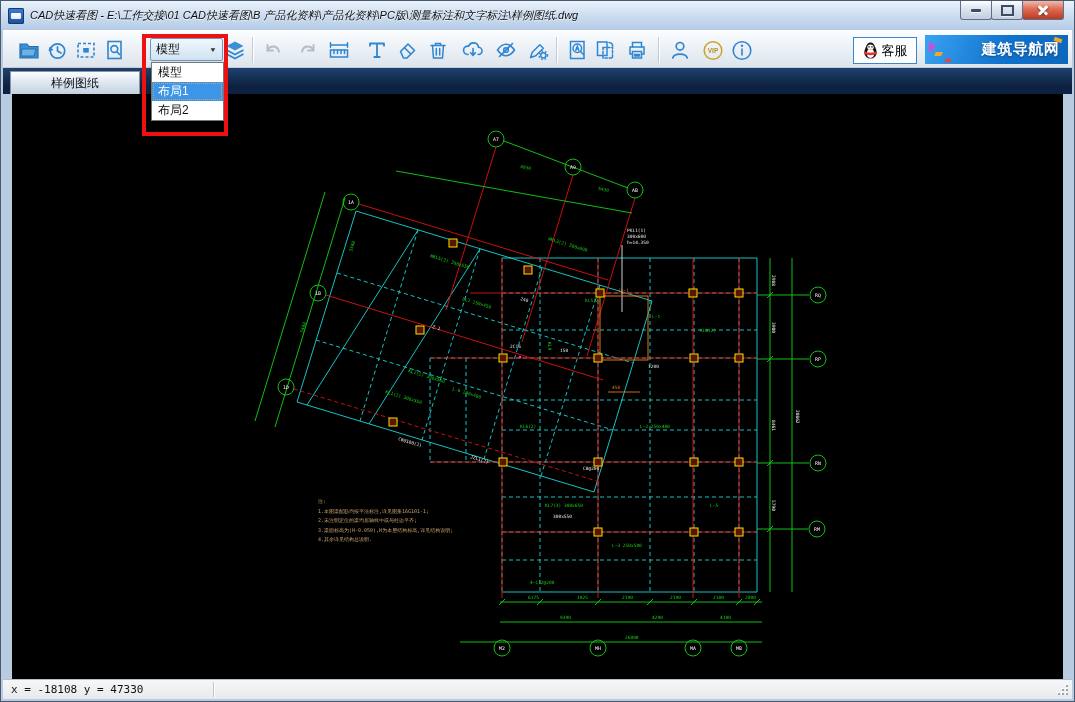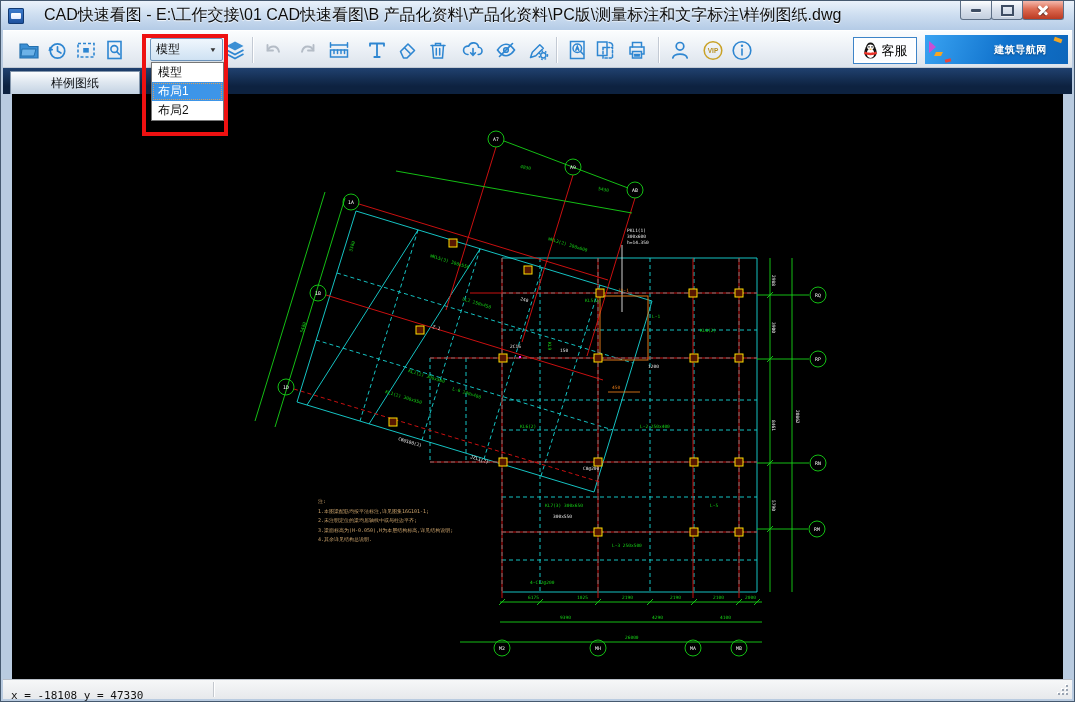--- a/index.html
+++ b/index.html
@@ -7,22 +7,22 @@
        box-shadow:inset 0 0 0 1px #46596f;overflow:hidden;
        font-family:"Liberation Sans",sans-serif;}
   
   .titlebar{position:absolute;left:1px;top:1px;width:1073px;height:29px;
     background:linear-gradient(#eaf2fb,#cfdff1 45%,#b4cbe6);
     display:flex;align-items:center;padding-left:7px;box-sizing:border-box;}
   .appicon{width:16px;height:16px;border-radius:2px;flex:0 0 auto;
     background:linear-gradient(#3f7fd0,#1c4e9a);box-shadow:inset 0 0 0 1px #123a72;position:relative;}
   .appicon span{position:absolute;left:3px;top:5px;width:10px;height:6px;background:
     linear-gradient(#fff,#dfe9ff);border-radius:1px;}
-  .title{font-size:16px;color:#0d0d0d;margin-left:20px;white-space:nowrap;
-    text-shadow:0 1px 1px rgba(255,255,255,.85);}
+  .title{font-size:11px;color:#0d0d0d;margin-left:6px;white-space:nowrap;
+    text-shadow:0 1px 1px rgba(255,255,255,.85);font-style:italic;}
   .winbtns{position:absolute;top:1px;right:11px;display:flex;}
   .wbtn{width:32px;height:19px;margin-left:-1px;border:1px solid #5d6f86;border-top:none;
     border-radius:0 0 3px 3px;background:linear-gradient(#fdfeff,#dbe3ee 45%,#c2cede);
     display:flex;align-items:center;justify-content:center;box-sizing:border-box;}
   .wbtn.close{width:42px;background:linear-gradient(#f4b9ad,#dd6b52 45%,#bb3a22);}
   .g-min{width:10px;height:3px;background:#3e4d63;border-radius:1px;box-shadow:0 1px 0 rgba(255,255,255,.7);}
   .g-max{width:9px;height:7px;border:2px solid #3e4d63;box-shadow:0 1px 0 rgba(255,255,255,.6);}
   .g-x{position:relative;width:12px;height:12px;}
   .g-x i{position:absolute;left:0;top:5px;width:12px;height:2.6px;background:#fff;border-radius:1px;
     box-shadow:0 1px 1px rgba(0,0,0,.4);}
@@ -45,41 +45,41 @@
   .dditem.sel{background:#3d95e8;color:#fff;outline:1px dotted #d8a05e;outline-offset:-2px;}
   .redbox{position:absolute;left:142px;top:34px;width:86px;height:102px;box-sizing:border-box;
     border:4px solid #ee1111;z-index:50;pointer-events:none;}
   
   .kefu{position:absolute;left:853px;top:37px;width:64px;height:27px;box-sizing:border-box;
     background:#fbfdff;border:1px solid #3d84c8;box-shadow:inset 0 0 0 2px #fff;
     display:flex;align-items:center;justify-content:center;gap:4px;font-size:13px;color:#000;z-index:5;}
   .navbn{position:absolute;left:925px;top:35px;width:143px;height:29px;overflow:hidden;
     background:linear-gradient(110deg,#39a3f2,#1173cd 55%,#0d66bb);
     display:flex;align-items:center;justify-content:center;z-index:5;}
-  .navbn .txt{color:#fff;font-weight:700;font-size:10px;letter-spacing:.5px;
+  .navbn .txt{color:#fff;font-weight:700;font-size:15px;letter-spacing:.5px;
     text-shadow:0 1px 2px rgba(0,0,0,.35);padding-left:48px;}
   .deco{position:absolute;pointer-events:none;}
   .deco.t1{left:4px;top:6px;width:0;height:0;border-left:7px solid #c94fd4;border-top:6px solid transparent;border-bottom:6px solid transparent;}
   .deco.t2{left:10px;top:17px;width:7px;height:4px;background:#f5a623;transform:skewX(-25deg);}
   .deco.t3{right:6px;top:3px;width:8px;height:4px;background:#f5a623;transform:rotate(20deg);}
   .deco.t4{left:20px;bottom:2px;width:6px;height:3px;background:#e8453c;transform:rotate(-15deg);}
   
   .tabbar{position:absolute;left:3px;top:68px;width:1069px;height:26px;
     background:linear-gradient(#20416f,#0d2240 70%);}
   .tab{position:absolute;left:7px;top:3px;width:130px;height:23px;box-sizing:border-box;
     background:linear-gradient(#fcfdfe,#dde6ef 50%,#c3d2e2);
     border:1px solid #8396ac;border-bottom:none;
     display:flex;align-items:center;justify-content:center;
     font-size:12px;font-weight:400;color:#0d1014;}
   
   .canvas{position:absolute;left:12px;top:94px;width:1051px;height:585px;background:#000;}
   
   .statusbar{position:absolute;left:3px;top:679px;width:1069px;height:20px;box-sizing:border-box;
     background:linear-gradient(#f6f7f8,#e7e9ec);border-top:1px solid #b9bfc8;}
-  .coords{position:absolute;left:8px;top:9px;font:11px "DejaVu Sans Mono",monospace;color:#111;}
+  .coords{position:absolute;left:8px;top:3px;font:11px "DejaVu Sans Mono",monospace;color:#111;}
   .sdiv{position:absolute;left:210px;top:2px;height:15px;border-left:1px solid #c4c8ce;border-right:1px solid #fff;}
   .grip{position:absolute;right:4px;bottom:4px;width:10px;height:10px;}
   .grip i{position:absolute;width:2px;height:2px;background:#9aa4b2;box-shadow:-1px -1px 0 #fff;}
   .grip i:nth-child(1){right:0;bottom:0;} .grip i:nth-child(2){right:4px;bottom:0;}
   .grip i:nth-child(3){right:0;bottom:4px;} .grip i:nth-child(4){right:8px;bottom:0;}
   .grip i:nth-child(5){right:0;bottom:8px;} .grip i:nth-child(6){right:4px;bottom:4px;}
 </style>
 </head>
 <body>
 

